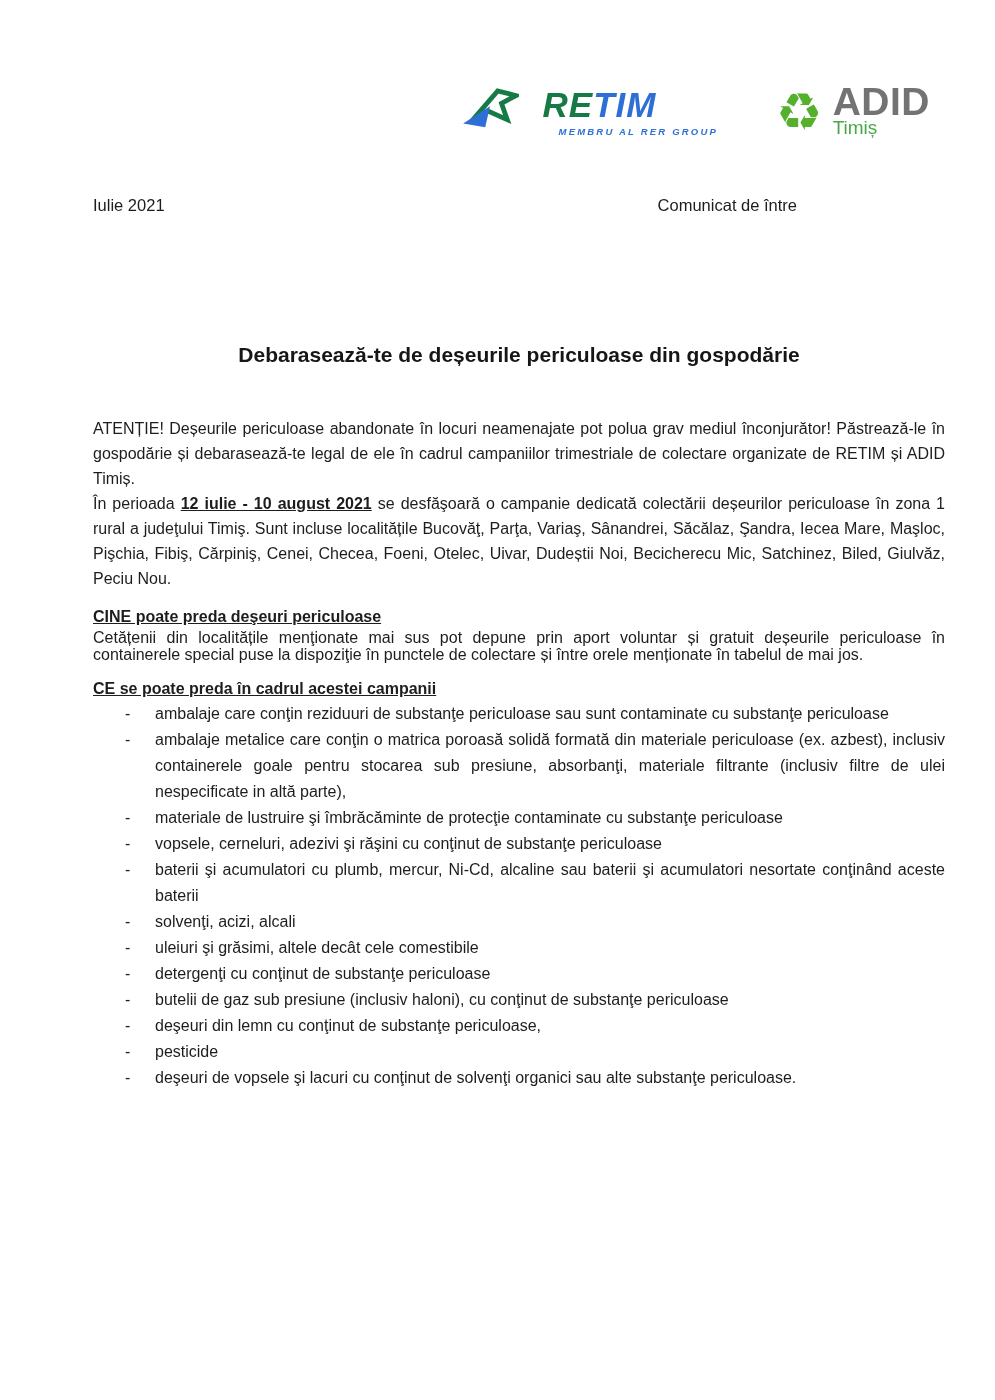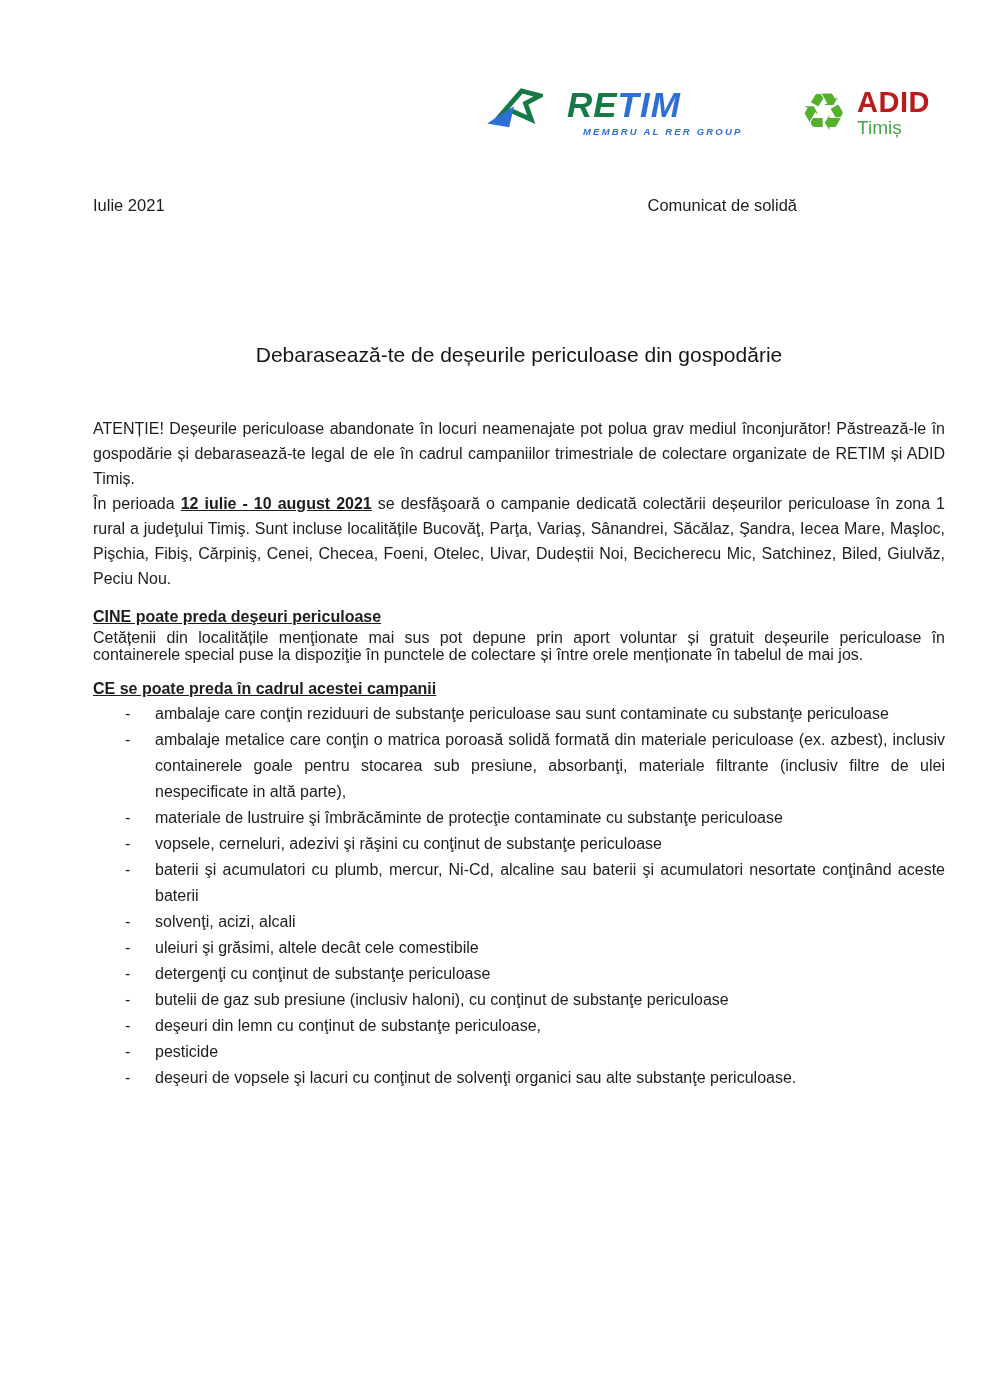--- a/index.html
+++ b/index.html
@@ -26,32 +26,32 @@
   .retim-tagline{
     color:#2e6fd6;font-size:9.5px;font-weight:bold;font-style:italic;
     letter-spacing:2.2px;margin-top:3px;margin-left:16px;white-space:nowrap;
   }
   .adid-logo{display:flex;align-items:center;gap:10px;}
   .recycle-glyph{
     font-family:"DejaVu Sans",sans-serif;
     font-size:52px;line-height:52px;color:#55b02e;flex:none;
   }
   .adid-textcol{display:flex;flex-direction:column;}
-  .adid-name{font-weight:bold;font-size:29px;line-height:30px;color:#b91c1c;letter-spacing:0.5px;}
+  .adid-name{font-weight:bold;font-size:39px;line-height:30px;color:#737373;letter-spacing:0.5px;}
   .adid-region{font-size:19px;line-height:21px;color:#4aa64a;}
   
   .dateline{
     margin-top:56px;display:flex;align-items:baseline;
     font-size:16.5px;line-height:22px;
   }
   .doc-type{margin-left:auto;margin-right:148px;}
   
   .title{
     margin:118px 0 0 0;text-align:center;font-size:21px;
-    font-weight:normal;line-height:42px;color:#161616;
+    font-weight:bold;line-height:42px;color:#161616;
   }
   .title span{display:block;}
   
   .bodycopy{margin-top:40px;font-size:16px;line-height:25px;}
   .bodycopy p{margin:0;text-align:justify;}
   .period{font-weight:bold;text-decoration:underline;}
   .sec-heading{
     font-size:16px;font-weight:bold;text-decoration:underline;
     margin:13px 0 0 0;line-height:25px;
   }
@@ -87,21 +87,21 @@
       <span class="recycle-glyph">♻</span>
       <div class="adid-textcol">
         <div class="adid-name">ADID</div>
         <div class="adid-region">Timiș</div>
       </div>
     </div>
   </header>
 
   <div class="dateline">
     <span>Iulie 2021</span>
-    <span class="doc-type">Comunicat de solidă</span>
+    <span class="doc-type">Comunicat de între</span>
   </div>
 
   <h1 class="title">
     <span>Debarasează-te de deșeurile periculoase din gospodărie</span>
   </h1>
 
   <div class="bodycopy">
 
     <p>ATENȚIE! Deșeurile periculoase abandonate în locuri neamenajate pot polua grav mediul înconjurător! Păstrează-le în gospodărie și debarasează-te legal de ele în cadrul campaniilor trimestriale de colectare organizate de RETIM și ADID Timiș.</p>
 

